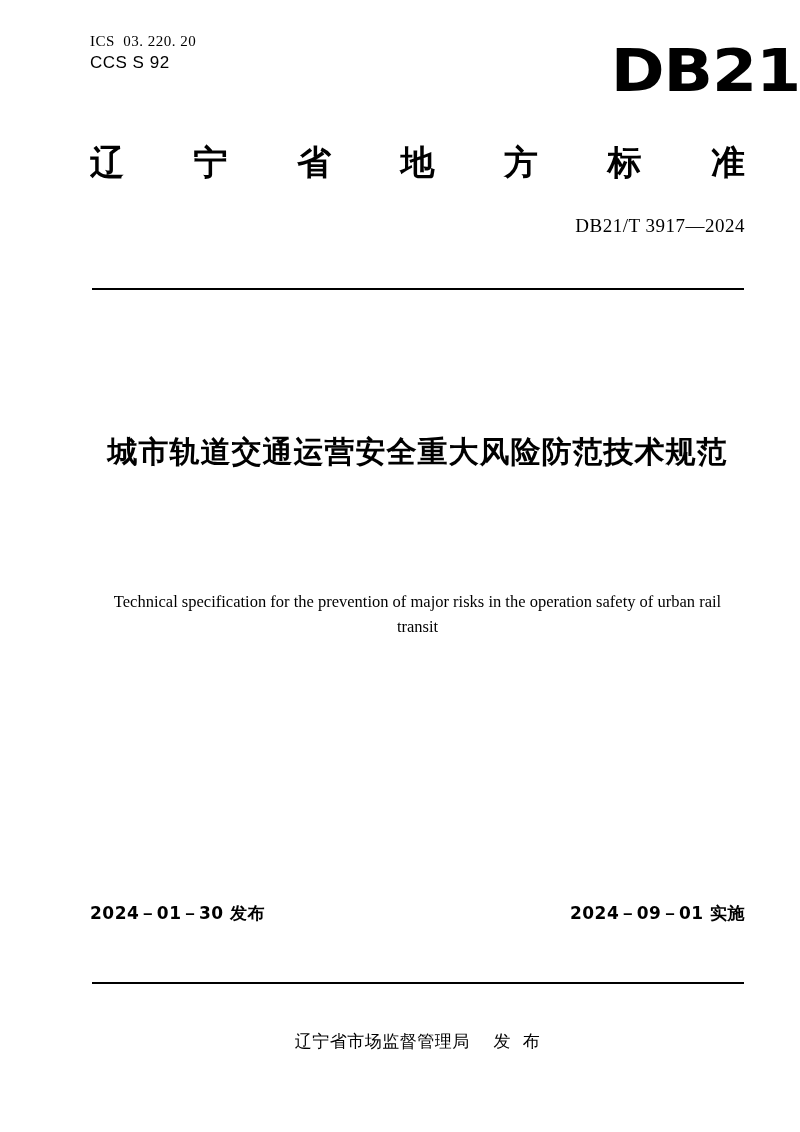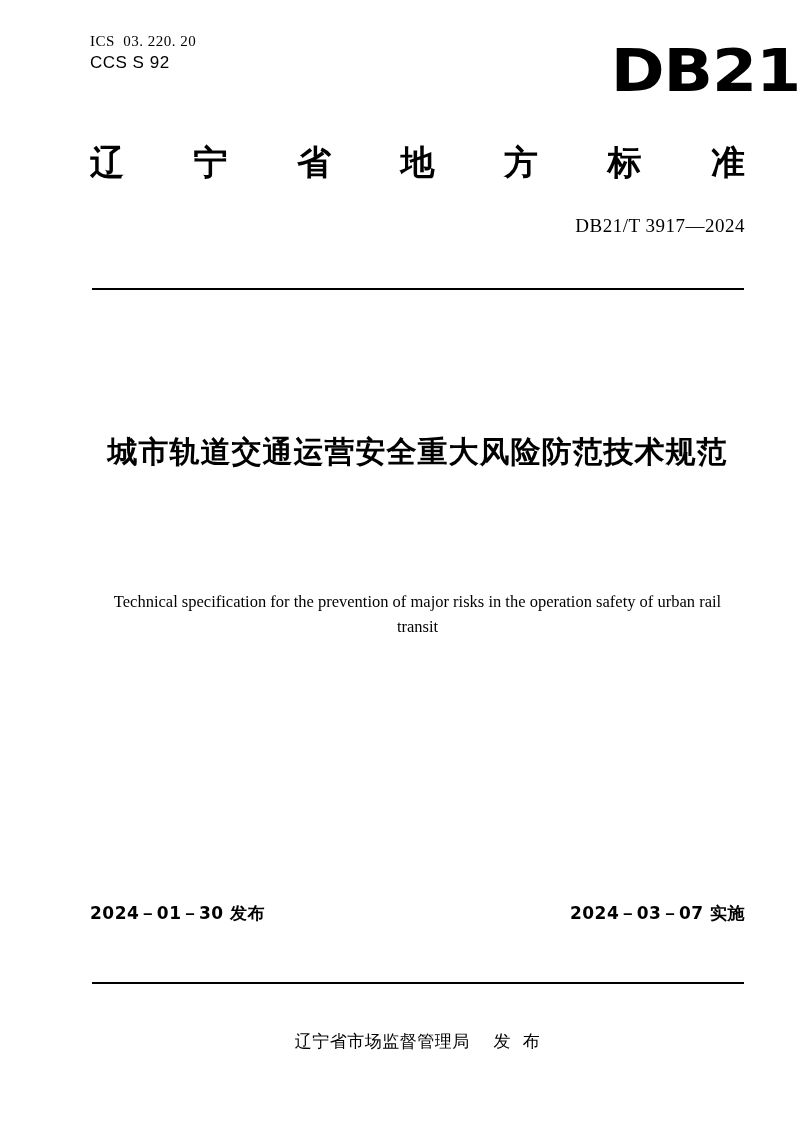--- a/index.html
+++ b/index.html
@@ -175,20 +175,20 @@
 
   <div class="std-number">DB21/T 3917—2024</div>
 
   <div class="rule-top"></div>
 
   <div class="title-cn">城市轨道交通运营安全重大风险防范技术规范</div>
   <div class="title-en">Technical specification for the prevention of major risks in the operation safety of urban rail transit</div>
 
   <div class="release-row">
     <div>2024－01－30 发布</div>
-    <div>2024－03－07 实施</div>
+    <div>2024－09－01 实施</div>
   </div>
 
   <div class="rule-bottom"></div>
 
   <div class="publisher">辽宁省市场监督管理局    发  布</div>
 
 </div>
 
 </body></html>

